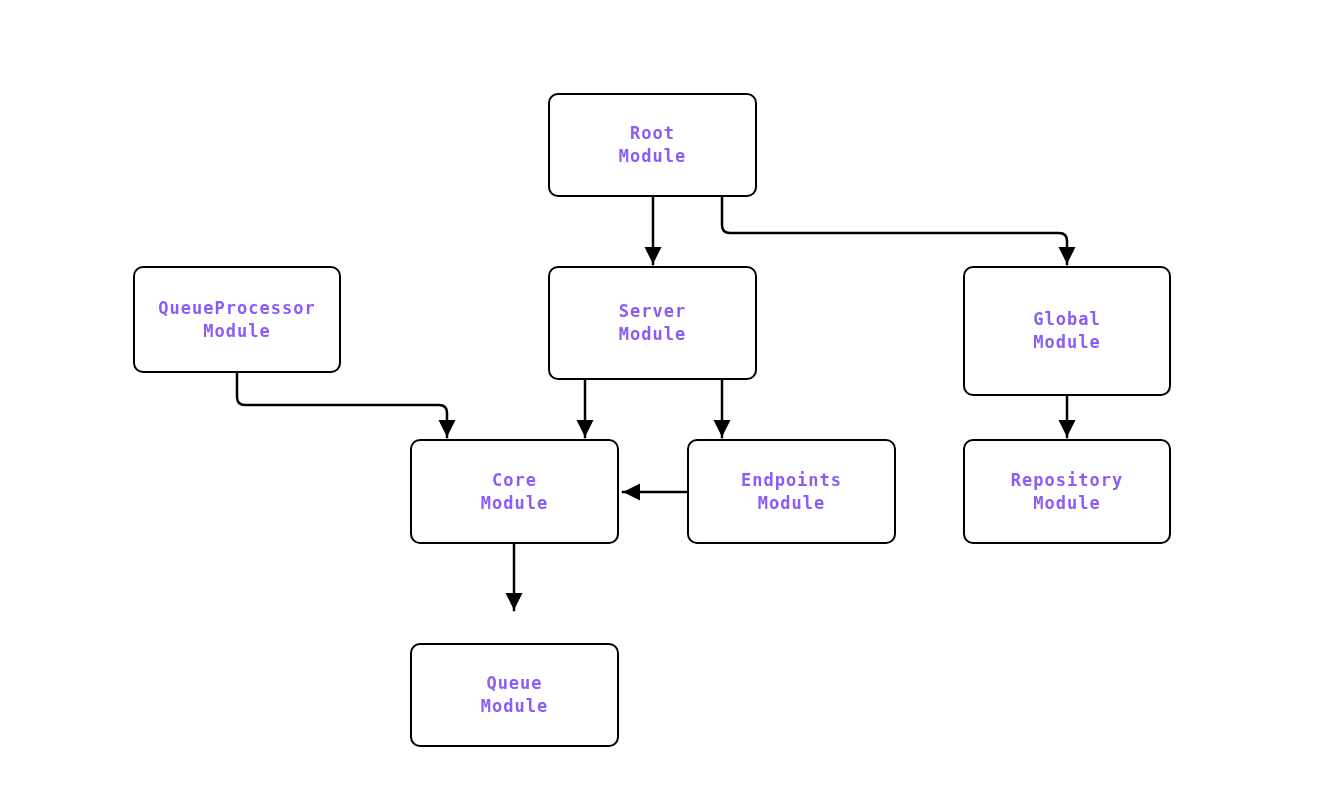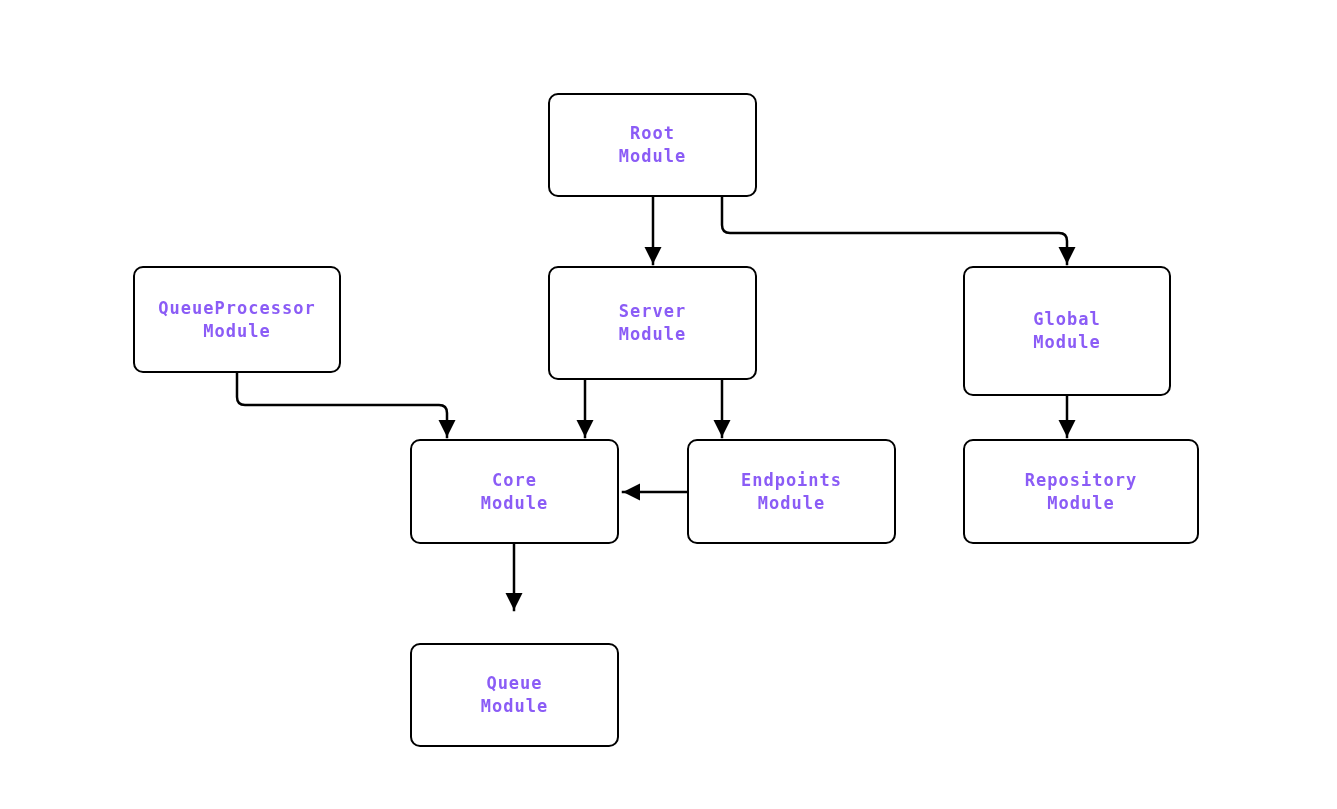--- a/index.html
+++ b/index.html
@@ -100,21 +100,21 @@
   <div class="node" style="left:410px; top:439px; width:209px; height:105px;">
     <span class="node-label">Core
 Module</span>
   </div>
 
   <div class="node" style="left:687px; top:439px; width:209px; height:105px;">
     <span class="node-label">Endpoints
 Module</span>
   </div>
 
-  <div class="node" style="left:963px; top:439px; width:236px; height:105px;">
+  <div class="node" style="left:963px; top:439px; width:208px; height:105px;">
     <span class="node-label">Repository
 Module</span>
   </div>
 
   <div class="node" style="left:410px; top:612px; width:209px; height:104px;margin-top:31px;">
     <span class="node-label">Queue
 Module</span>
   </div>
 
 </div>

